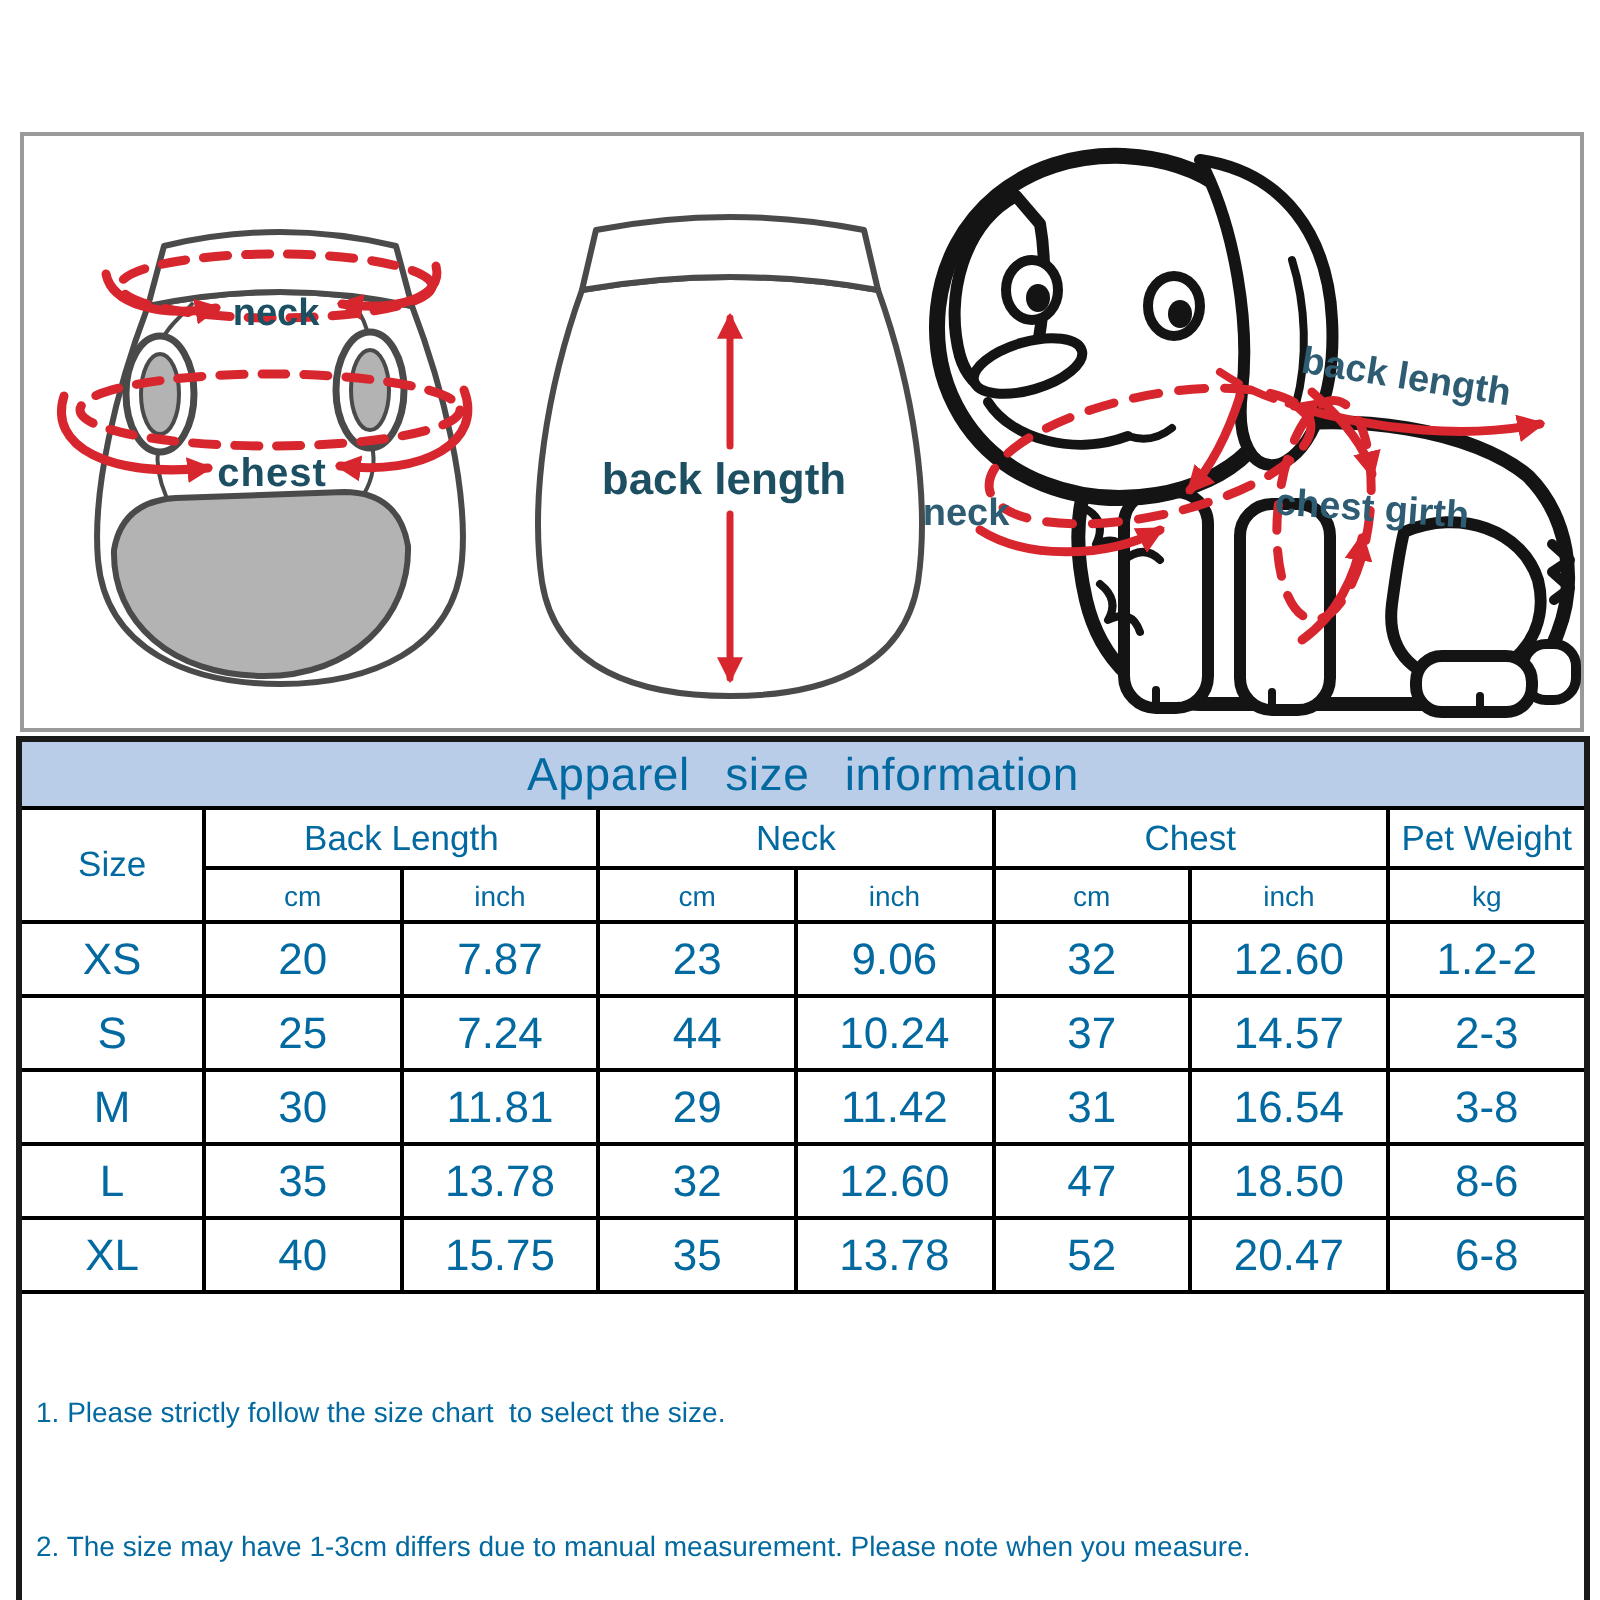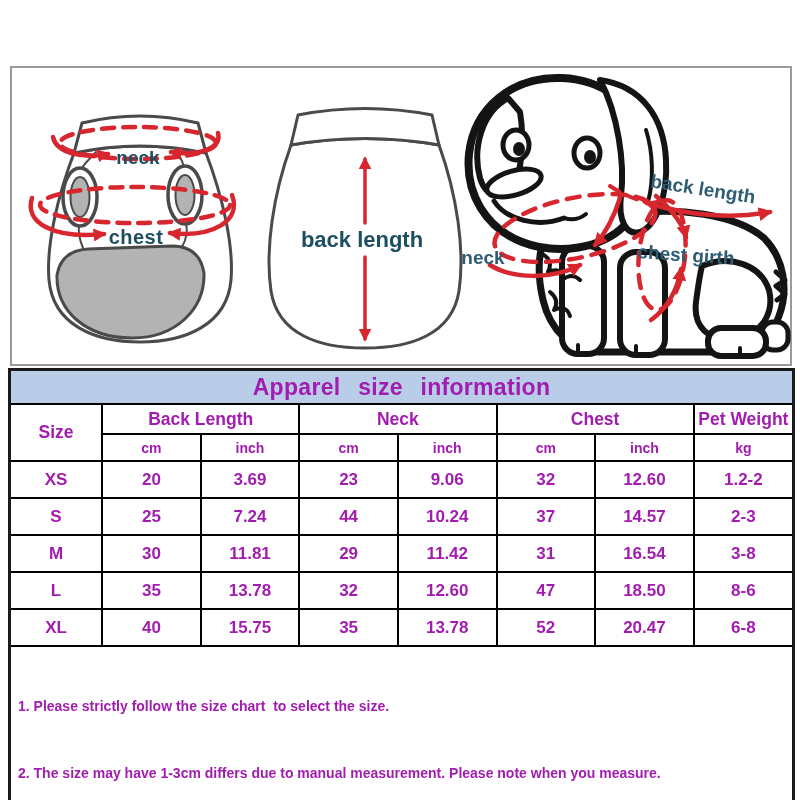--- a/index.html
+++ b/index.html
@@ -27,27 +27,27 @@
   #lbl-backlength-dog{left:703px;top:189px;font-size:19px;transform:translate(-50%,-50%) rotate(9deg);}
   #lbl-neck-dog{left:483px;top:257px;font-size:19px;}
   #lbl-chestgirth-dog{left:686px;top:255px;font-size:19px;transform:translate(-50%,-50%) rotate(4deg);}
 
   table#size-table{
     position:absolute;left:8px;top:368px;width:787px;
     border-collapse:collapse;table-layout:fixed;
     border:3px solid #1a1a1a;background:#fff;
   }
   #size-table td{
-    border:2px solid #000;text-align:center;font-weight:700;color:#a21caf;
+    border:2px solid #000;text-align:center;font-weight:400;color:#0369a1;
     padding:0;overflow:hidden;
   }
   .t-title td{background:#b9cde8;font-size:23px;height:32px;word-spacing:11px;letter-spacing:.3px;}
   .h1 td{font-size:17.5px;height:28px;}
   .h2 td{font-size:14px;height:25px;}
-  .drow td{font-size:17px;height:35px;}
+  .drow td{font-size:22px;height:35px;}
   .notes-cell{
     text-align:left !important;vertical-align:top;height:60px;
     padding:3px 7px !important;font-size:14px;line-height:1.6;
     white-space:pre-wrap;
   }
 </style>
 </head>
 <body>
 
 <div class="frame"></div>
@@ -172,21 +172,21 @@
     <td>inch</td>
     <td>cm</td>
     <td>inch</td>
     <td>cm</td>
     <td>inch</td>
     <td>kg</td>
   </tr>
   <tr class="drow">
     <td>XS</td>
     <td>20</td>
-    <td>3.69</td>
+    <td>7.87</td>
     <td>23</td>
     <td>9.06</td>
     <td>32</td>
     <td>12.60</td>
     <td>1.2-2</td>
   </tr>
   <tr class="drow">
     <td>S</td>
     <td>25</td>
     <td>7.24</td>

